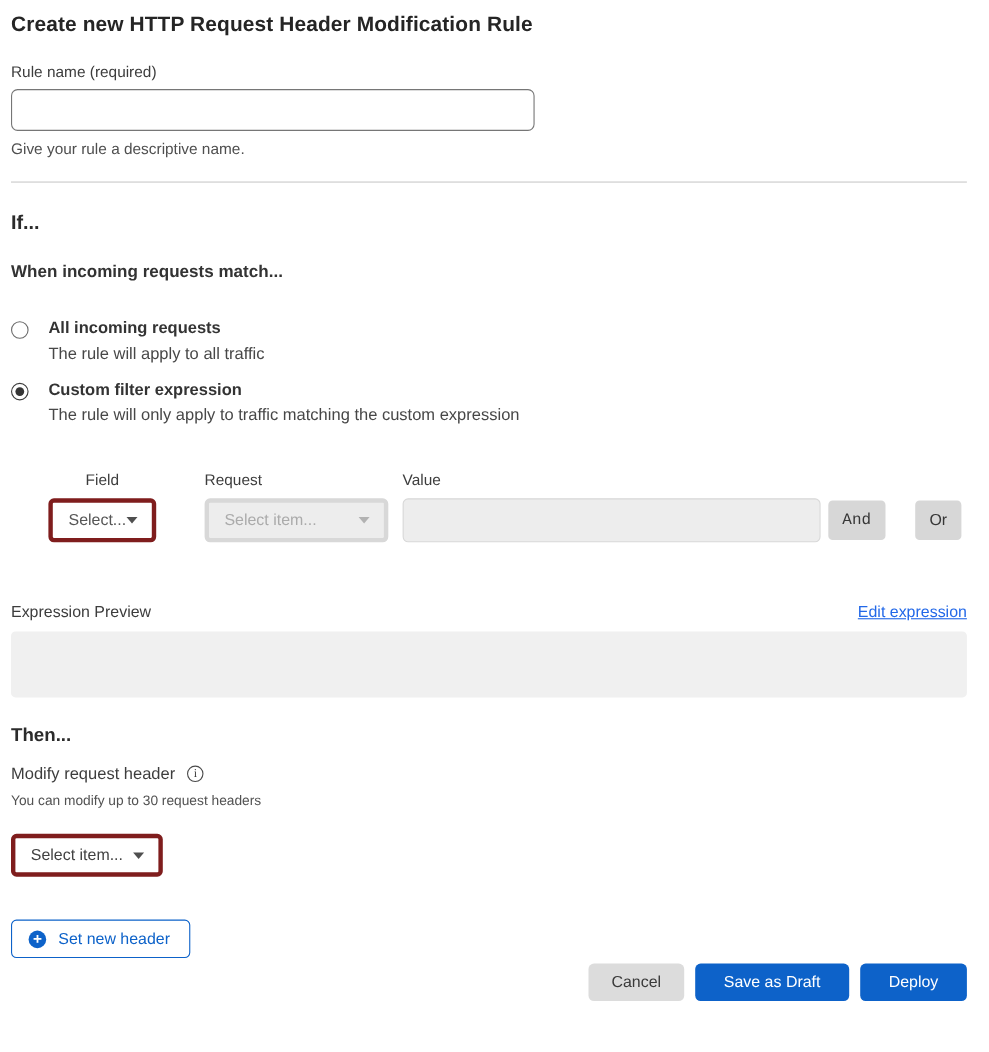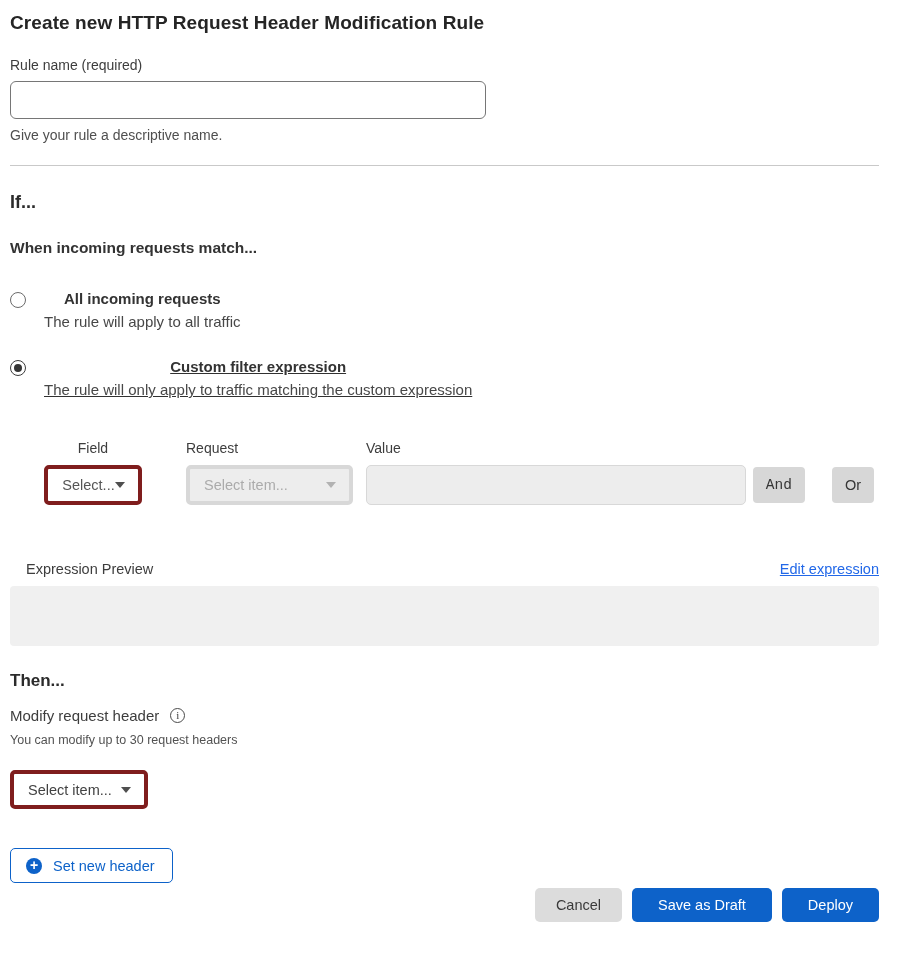--- a/index.html
+++ b/index.html
@@ -67,23 +67,22 @@
     color: #333333;
     margin: 26px 0 0 0;
   }
 
   
   .radio-option {
     display: flex;
     align-items: flex-start;
     margin-top: 33px;
     cursor: pointer;
-    text-align: center;
-  }
-  .radio-option + .radio-option { margin-top: 28px; text-decoration: underline; }
+  }
+  .radio-option + .radio-option { margin-top: 16px; }
   .radio-circle {
     flex: 0 0 auto;
     width: 16px;
     height: 16px;
     border: 1px solid #6b6b6b;
     border-radius: 50%;
     margin-top: 2px;
     background: #fff;
   }
   .radio-circle.selected {
@@ -175,21 +174,21 @@
   .and-btn { margin-left: auto; font-family: Liberation Mono, monospace; }
   .or-btn { margin-left: 27px; margin-right: 5px; }
 
   
   .preview-head {
     display: flex;
     justify-content: space-between;
     align-items: flex-end;
     margin-top: 56px;
   }
-  .preview-label { font-size: 14.5px; color: #3d3d3d; margin-left: 16px; }
+  .preview-label { font-size: 14.5px; color: #3d3d3d; }
   .edit-link {
     font-size: 14.5px;
     color: #2268e8;
     text-decoration: underline;
     cursor: pointer;
   }
   .preview-box {
     height: 60px;
     background: #f0f0f0;
     border-radius: 4px;

